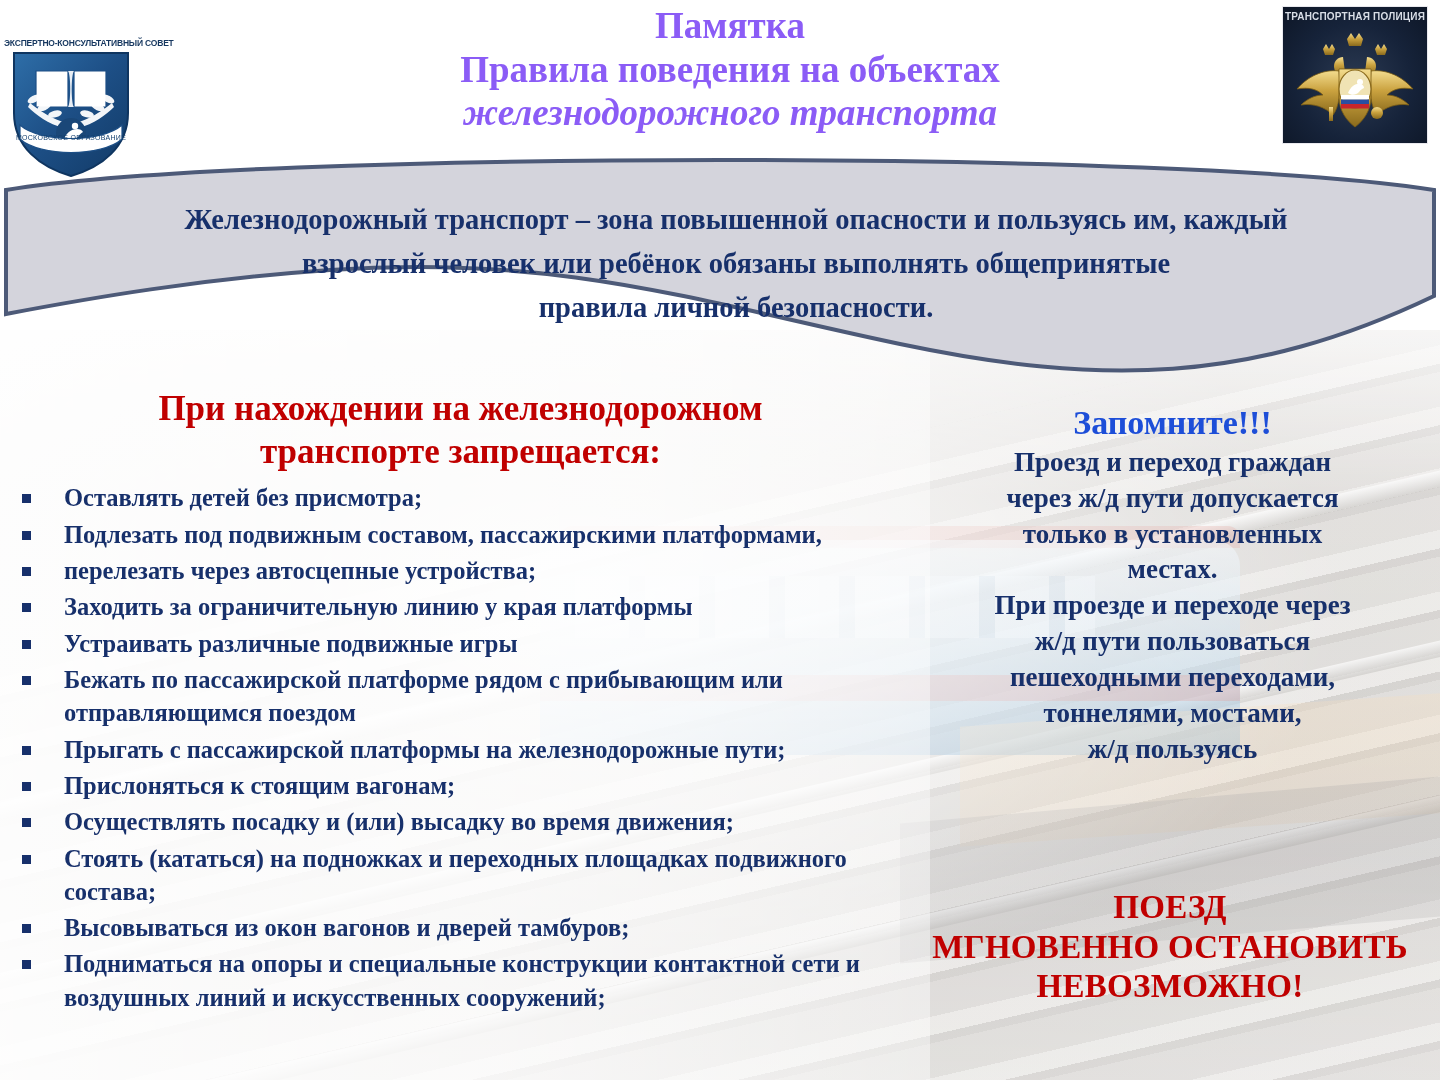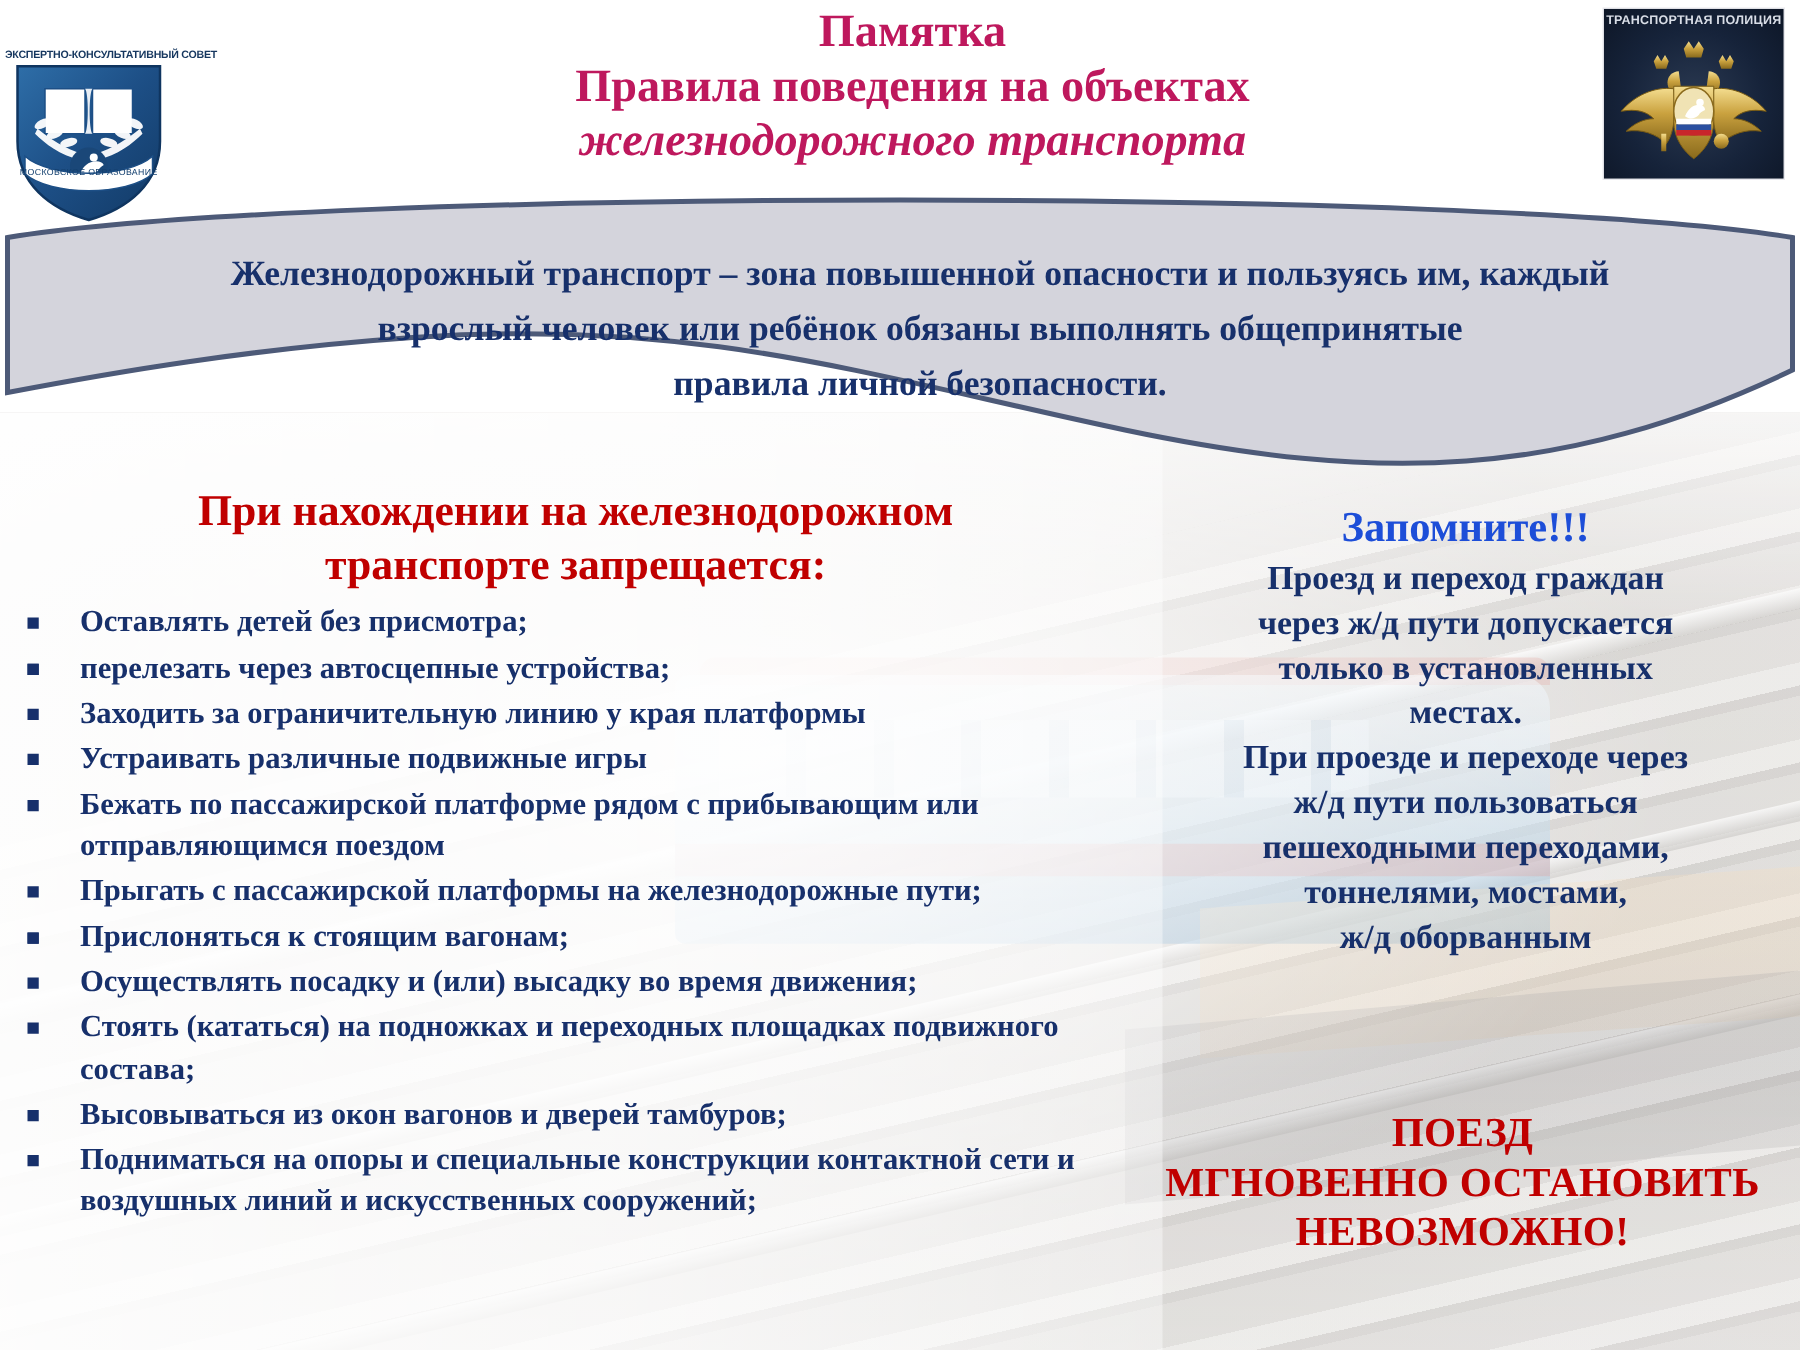--- a/index.html
+++ b/index.html
@@ -147,21 +147,21 @@
     text-align: center;
     font-family: "Liberation Sans", sans-serif;
     font-size: 10px; font-weight: bold; letter-spacing: .2px;
     color: #d8dde6; white-space: nowrap;
   }
   #mvd-logo svg { position: absolute; left: 50%; top: 20px; transform: translateX(-50%); }
 
   #main-title {
     position: absolute; left: 300px; top: 4px; width: 860px;
     text-align: center;
-    color: #be185d;
+    color: #8b5cf6;
     font-family: "Liberation Serif", serif;
     font-weight: bold;
     line-height: 1.18;
   }
   #main-title .l1 { font-size: 37px; display: block; }
   #main-title .l2 { font-size: 37px; display: block; }
   #main-title .l3 { font-size: 37px; display: block; font-style: italic; }
 
   
   #banner-wrap {
@@ -372,21 +372,21 @@
   </div>
 
   <div id="left-col">
     <h2 id="ban-heading">
       <span>При нахождении на железнодорожном</span>
       <br>
       <span>транспорте запрещается:</span>
     </h2>
     <ul id="ban-list">
       <li><span class="sq"></span><span>Оставлять детей без присмотра;</span></li>
-      <li><span class="sq"></span></li>
+      <li><span class="sq"></span><span>Подлезать под подвижным составом, пассажирскими платформами,</span></li>
       <li><span class="sq"></span><span>перелезать через автосцепные устройства;</span></li>
       <li><span class="sq"></span><span>Заходить за ограничительную линию у края платформы</span></li>
       <li><span class="sq"></span><span>Устраивать различные подвижные игры</span></li>
       <li><span class="sq"></span><span>Бежать по пассажирской платформе рядом с прибывающим или отправляющимся поездом</span></li>
       <li><span class="sq"></span><span>Прыгать с пассажирской платформы на железнодорожные пути;</span></li>
       <li><span class="sq"></span></li>
       <li><span class="sq"></span><span>Прислоняться к стоящим вагонам;</span></li>
       <li><span class="sq"></span><span>Осуществлять посадку и (или) высадку во время движения;</span></li>
       <li><span class="sq"></span><span>Стоять (кататься) на подножках и переходных площадках подвижного состава;</span></li>
       <li><span class="sq"></span><span>Высовываться из окон вагонов и дверей тамбуров;</span></li>
@@ -398,21 +398,21 @@
     <div id="remember-heading">Запомните!!!</div>
     <div id="remember-body">
       <p>Проезд и переход граждан</p>
       <p>через ж/д пути допускается</p>
       <p>только в установленных</p>
       <p>местах.</p>
       <p>При проезде и переходе через</p>
       <p>ж/д пути пользоваться</p>
       <p>пешеходными переходами,</p>
       <p>тоннелями, мостами,</p>
-      <p>ж/д оборванным</p>
+      <p>ж/д пользуясь</p>
     </div>
   </div>
 
   <div id="train-warning">
     <p>ПОЕЗД</p>
     <p>МГНОВЕННО ОСТАНОВИТЬ</p>
     <p>НЕВОЗМОЖНО!</p>
   </div>
 
 </div>

